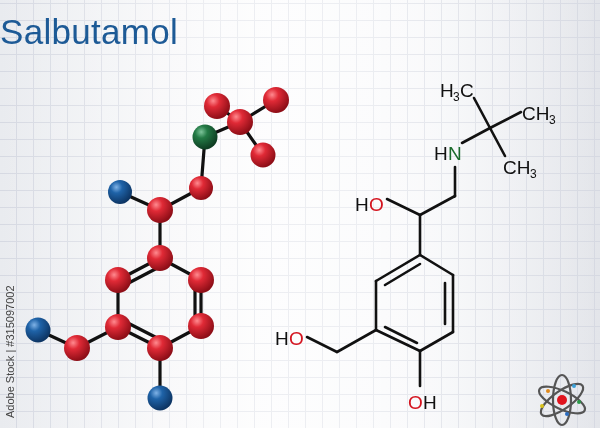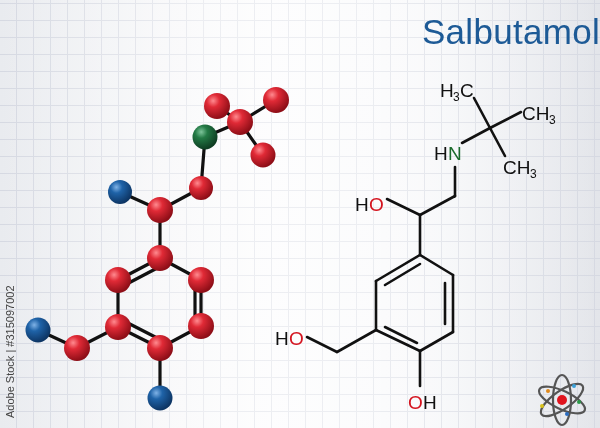--- a/index.html
+++ b/index.html
@@ -5,21 +5,21 @@
   html,body{margin:0;padding:0;}
   body{width:600px;height:428px;overflow:hidden;position:relative;
     font-family:"Liberation Sans",sans-serif;
     background:#f4f5f7;}
   .bg{position:absolute;left:0;top:0;width:600px;height:428px;
     background:
       linear-gradient(90deg, rgba(255,255,255,0.0) 0%, rgba(255,255,255,0.55) 35%, rgba(255,255,255,0.55) 60%, rgba(225,228,233,0.0) 100%),
       repeating-linear-gradient(0deg, transparent 0, transparent 16px, #d6d9e2 16px, #d6d9e2 17px),
       repeating-linear-gradient(90deg, transparent 0, transparent 16px, #d6d9e2 16px, #d6d9e2 17px),
       linear-gradient(90deg,#e9ebef 0%,#fbfbfc 45%,#f6f7f9 70%,#e3e5ea 100%);}
-  .title{position:absolute;left:0;width:600px;top:12px;text-align:right;
+  .title{position:absolute;left:0;width:600px;top:12px;text-align:left;
     font-size:35px;color:#1d5a96;letter-spacing:0.3px;}
   svg{position:absolute;left:0;top:0;}
   .credit{position:absolute;left:4px;top:418px;transform-origin:0 0;transform:rotate(-90deg);
     font-size:11px;color:#444;white-space:nowrap;}
   .lbl{font-family:"Liberation Sans",sans-serif;font-size:19px;}
   .sub{font-size:12px;}
 </style>
 </head>
 <body>
 

